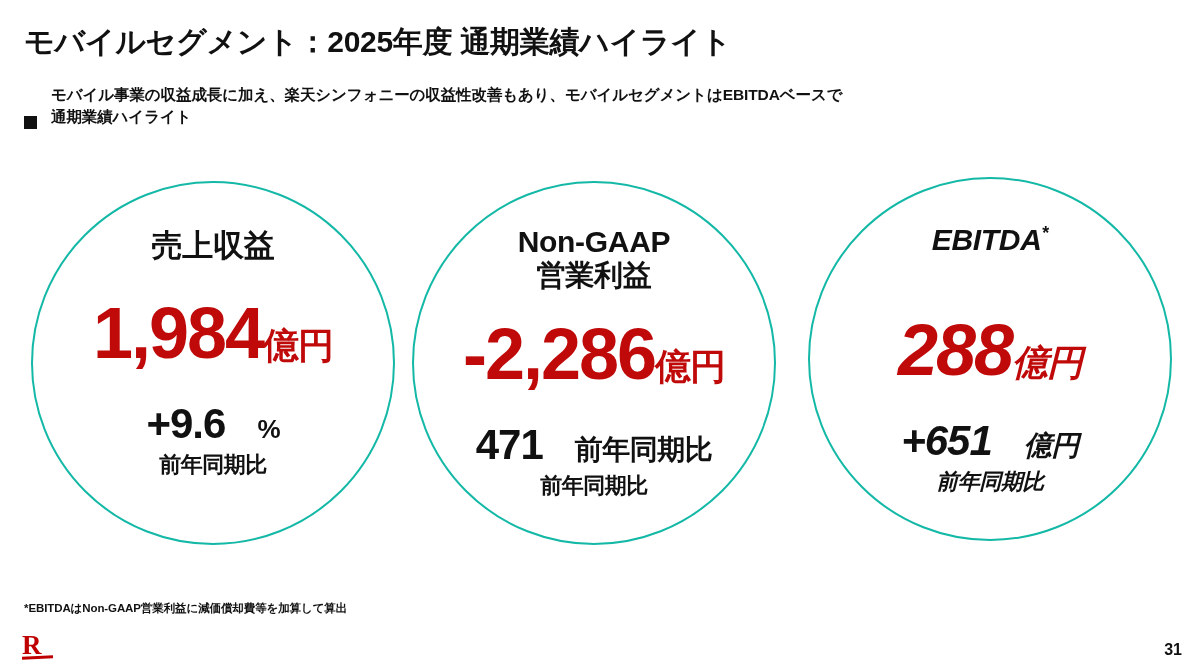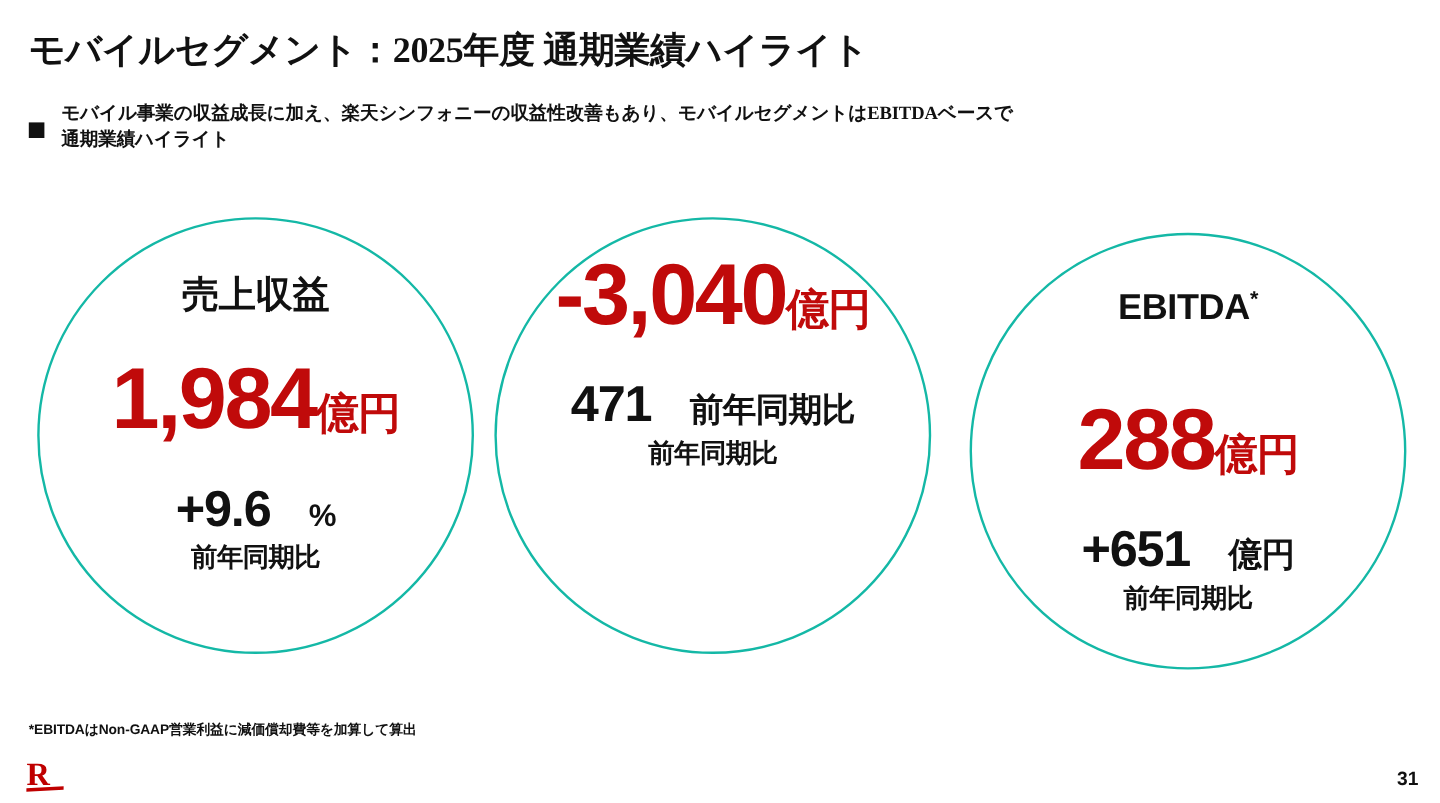--- a/index.html
+++ b/index.html
@@ -20,31 +20,29 @@
   
   .slide-title {
     position: absolute;
     left: 24px;
     top: 22px;
     font-size: 30px;
     font-weight: bold;
     letter-spacing: -0.3px;
     color: #111111;
     white-space: nowrap;
-    font-family: Liberation Serif, serif;
   }
 
   .bullet-block {
     position: absolute;
     left: 24px;
     top: 84px;
     width: 1130px;
     display: flex;
-    align-items: center;
-    font-family: Liberation Serif, serif;
+    align-items: flex-end;
   }
   .bullet-marker {
     flex: 0 0 auto;
     width: 13px;
     height: 13px;
     background: #111111;
     margin-top: 5px;
     margin-right: 14px;
   }
   .bullet-text {
@@ -71,21 +69,21 @@
     border: 2px solid #14b8a6;
     border-radius: 50%;
     box-sizing: border-box;
     display: flex;
     flex-direction: column;
     align-items: center;
     text-align: center;
   }
   .kpi-circle.c1 { left: 31px;  top: 181px; }
   .kpi-circle.c2 { left: 412px; top: 181px; }
-  .kpi-circle.c3 { left: 808px; top: 194px; }
+  .kpi-circle.c3 { left: 808px; top: 177px; font-style: italic; }
 
   .kpi-label {
     font-weight: bold;
     color: #111111;
     line-height: 1.12;
     letter-spacing: -0.3px;
   }
   .kpi-circle.c1 .kpi-label { font-size: 31px; margin-top: 46px; }
   .kpi-circle.c2 .kpi-label { font-size: 30px; margin-top: 42px; }
   .kpi-circle.c3 .kpi-label { font-size: 30px; margin-top: 44px; }
@@ -205,22 +203,26 @@
       <span class="unit">億円</span>
     </div>
     <div class="kpi-delta">
       <span class="dnum">+9.6</span>
       <span class="dpct">%</span>
     </div>
     <div class="kpi-basis">前年同期比</div>
   </div>
 
   <div class="kpi-circle c2">
+    <div class="kpi-label">
+      <span>Non-GAAP</span>
+      <span class="sub">営業利益</span>
+    </div>
     <div class="kpi-value">
-      <span class="num">-3,040</span>
+      <span class="num">-2,286</span>
       <span class="unit">億円</span>
     </div>
     <div class="kpi-delta">
       <span class="dnum">471</span>
       <span class="dunit">前年同期比</span>
     </div>
     <div class="kpi-basis">前年同期比</div>
   </div>
 
   <div class="kpi-circle c3">

